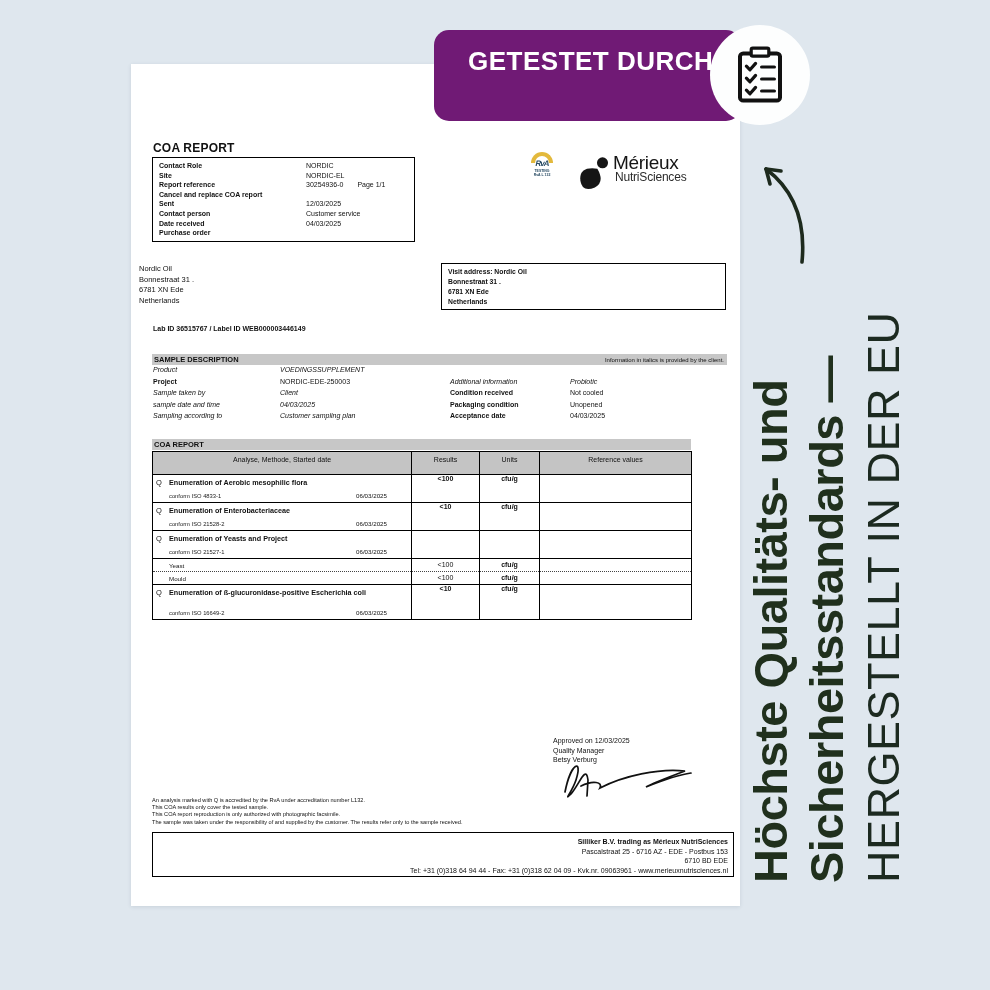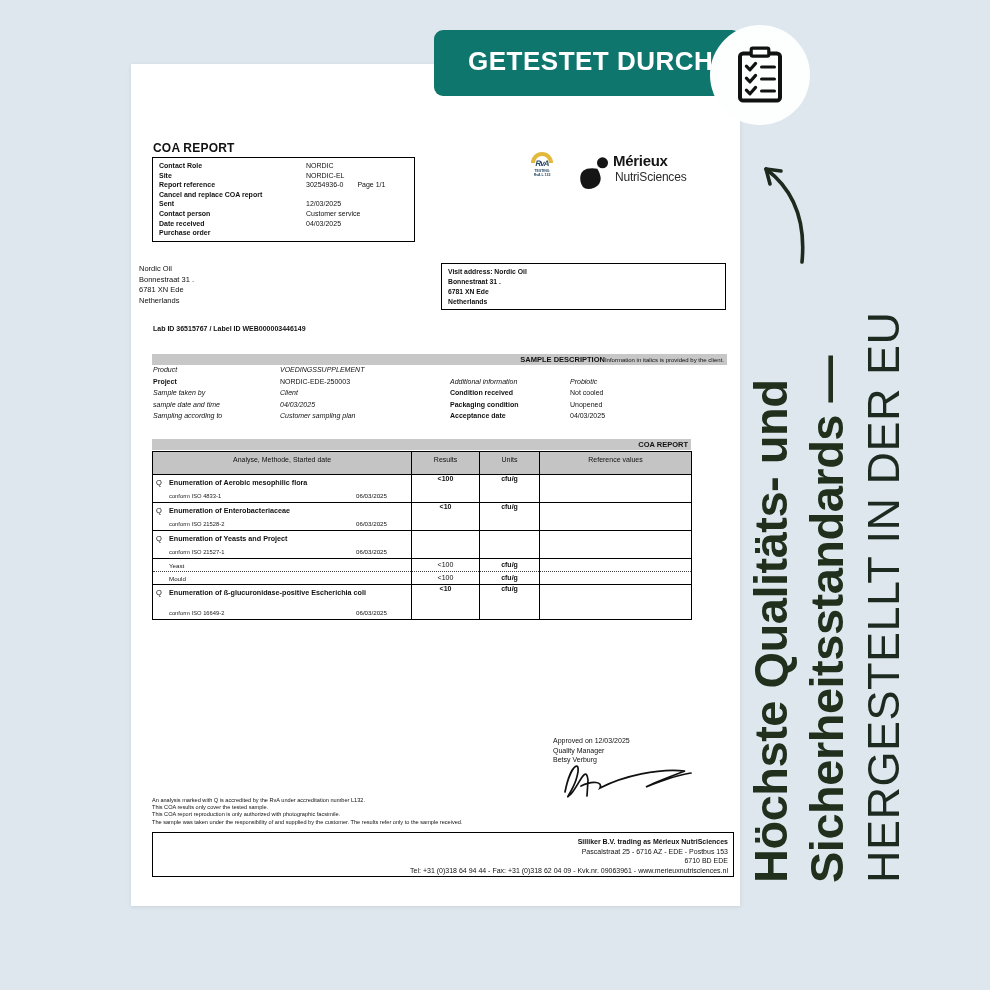--- a/index.html
+++ b/index.html
@@ -35,36 +35,36 @@
   
   .rva-logo { position:absolute; left:391px; top:88px; width:40px; height:46px; text-align:center; }
   .rva-arc { margin:0 auto; width:22px; height:11px; border:4px solid #e3b93c; border-bottom:none;
              border-radius:14px 14px 0 0; }
   .rva-mark { margin:-4px auto 0; width:24px; height:10px; color:#274a63; font-weight:bold;
               font-size:8px; letter-spacing:-1px; transform:skewX(-12deg); }
   .rva-small { font-size:3.5px; color:#274a63; line-height:4.2px; font-weight:bold; }
 
   .merieux-logo { position:absolute; left:446px; top:88px; width:160px; height:40px; }
   .merieux-mark { position:absolute; left:0; top:4px; }
-  .merieux-text1 { position:absolute; left:36px; top:0; font-size:15px; font-weight:bold; color:#151515; letter-spacing:-.3px;}
+  .merieux-text1 { position:absolute; left:36px; top:0; font-size:19px; font-weight:normal; color:#151515; letter-spacing:-.3px;}
   .merieux-text2 { position:absolute; left:38px; top:18px; font-size:12px; color:#2b2b2b; letter-spacing:-.2px;}
 
   
   .cust-address { position:absolute; left:8px; top:200px; font-size:7.5px; line-height:10.5px; }
   .visit-box {
     position:absolute; left:310px; top:199px; width:285px; height:47px;
     border:1.3px solid #000; padding:3px 0 0 6px;
     font-size:6.8px; font-weight:bold; line-height:10px;
   }
   .lab-id { position:absolute; left:22px; top:261px; font-size:7px; font-weight:bold; }
 
   
   .section-bar {
     position:absolute; background:#c7c7c7; height:11px; display:flex;
-    align-items:center; justify-content:flex-end; padding:0 3px 0 2px;
+    align-items:center; justify-content:space-between; padding:0 3px 0 2px;
   }
   .bar-title { font-size:7.5px; font-weight:bold; }
   .bar-note  { font-size:6px; }
   .sd-row { position:absolute; font-size:7px; white-space:nowrap; }
   .it { font-style:italic; }
   .bd { font-weight:bold; }
   .sd-label { display:inline-block; width:127px; }
   .sd-label-r { display:inline-block; width:120px; }
 
   
@@ -100,22 +100,22 @@
   .fine-print { position:absolute; left:21px; top:733px; font-size:5.6px; line-height:7.2px; color:#111; }
   .footer-box {
     position:absolute; left:21px; top:768px; width:582px; height:45px;
     border:1.6px solid #000; text-align:right; padding:4px 5px 0 0;
     font-size:7px; line-height:9.6px;
   }
   .footer-company { font-weight:bold; }
 
   
   .banner {
-    position:absolute; left:434px; top:30px; width:307px; height:66px;
-    background:#0f766e; border-radius:9px;
+    position:absolute; left:434px; top:30px; width:307px; height:91px;
+    background:#701a75; border-radius:15px;
   }
   .banner-text {
     position:absolute; left:34px; top:15px; width:240px;
     color:#fff; font-weight:bold; font-size:26px; line-height:32px; letter-spacing:.5px;
     white-space:nowrap;
   }
   .badge-circle {
     position:absolute; left:710px; top:25px; width:100px; height:100px;
     background:#fdfefe; border-radius:50%;
   }

